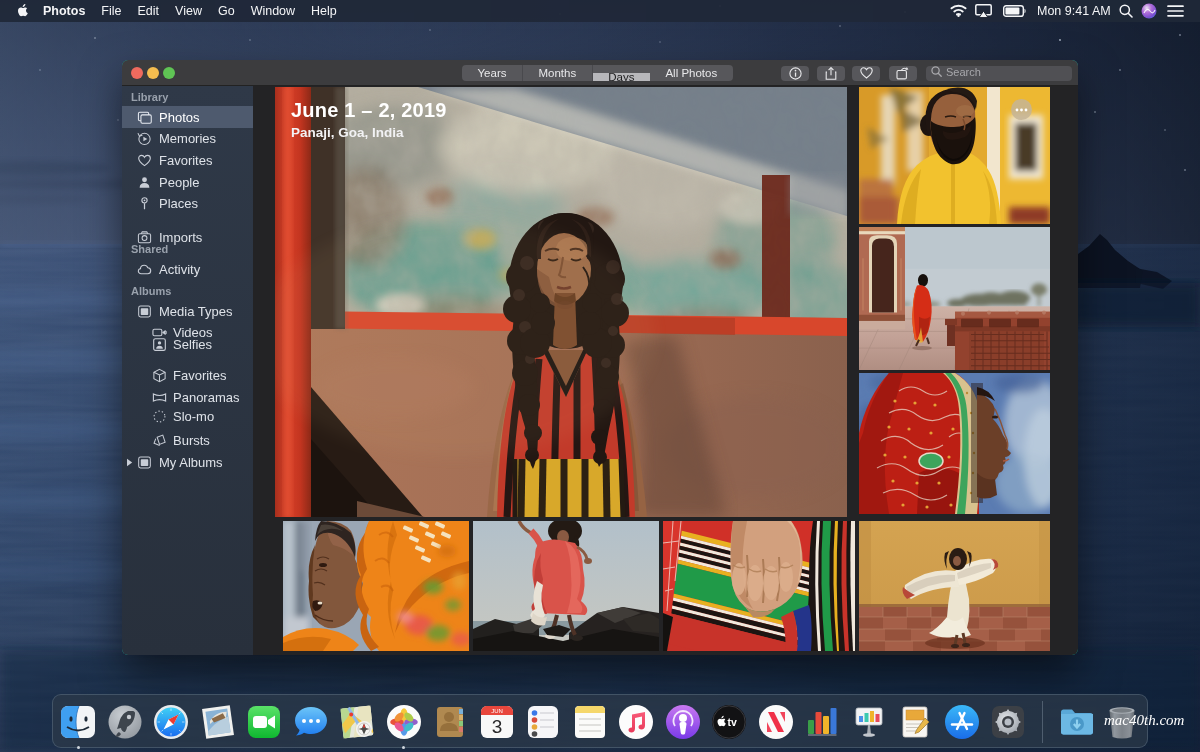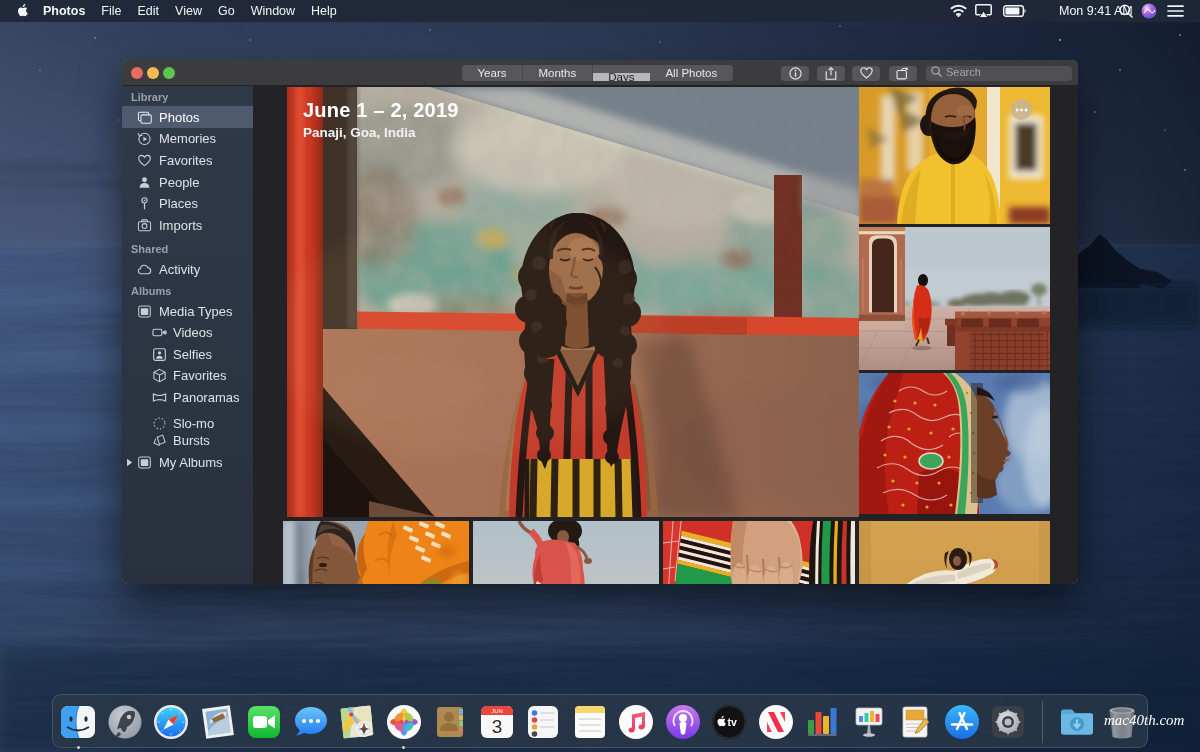--- a/index.html
+++ b/index.html
@@ -14,21 +14,21 @@
   #menubar {
     position:absolute; left:0; top:0; width:1200px; height:22px;
     background:rgba(32,40,56,0.94);
     color:#f4f5f7; font-size:12.5px; display:flex; align-items:center;
   }
   #menubar .mitem { margin:0 8px; }
   #menubar .bold { font-weight:bold; }
 
   
   #window {
-    position:absolute; left:122px; top:60px; width:956px; height:524px;
+    position:absolute; left:122px; top:60px; width:956px; height:595px;
     border-radius:6px; overflow:hidden;
     box-shadow:0 18px 40px rgba(0,0,0,0.55);
     background:#14b8a6;
   }
   #titlebar {
     position:absolute; left:0; top:0; width:956px; height:26px;
     background:linear-gradient(#414143,#39393a 60%,#38383a);
     background:#3c3c3e;
     border-bottom:1px solid #222;
   }
@@ -197,21 +197,21 @@
     </svg>
     <svg class="abs" style="left:975px;top:4px" width="17" height="14" viewBox="0 0 17 14">
       <rect x="0.8" y="0.8" width="15.4" height="10" rx="1.2" fill="none" stroke="#f4f5f7" stroke-width="1.5"></rect>
       <path d="M8.5 7 L13 13.6 H4 Z" fill="#f4f5f7" stroke="#1b2230" stroke-width="1"></path>
     </svg>
     <svg class="abs" style="left:1003px;top:5px" width="24" height="12" viewBox="0 0 24 12">
       <rect x="0.7" y="0.7" width="19.6" height="10.6" rx="2.4" fill="none" stroke="#f4f5f7" stroke-width="1.4"></rect>
       <rect x="2.4" y="2.4" width="14" height="7.2" rx="1" fill="#f4f5f7"></rect>
       <path d="M21.5 3.8 v4.4 c1.4-.3 1.4-4.1 0-4.4z" fill="#f4f5f7"></path>
     </svg>
-    <span class="abs" style="left:1059px;top:3.5px;font-size:12.5px">Mon 9:41 AM</span>
+    <span class="abs" style="left:1037px;top:3.5px;font-size:12.5px">Mon 9:41 AM</span>
     <svg class="abs" style="left:1119px;top:4px" width="14" height="14" viewBox="0 0 14 14">
       <circle cx="5.8" cy="5.8" r="4.6" fill="none" stroke="#f4f5f7" stroke-width="1.5"></circle>
       <path d="M9.2 9.2 L13 13" stroke="#f4f5f7" stroke-width="1.6" stroke-linecap="round"></path>
     </svg>
     <svg class="abs" style="left:1141px;top:3px" width="16" height="16" viewBox="0 0 16 16">
       <defs>
         <radialGradient id="siri" cx="0.35" cy="0.3" r="0.9">
           <stop offset="0" stop-color="#e8e0f0"></stop>
           <stop offset="0.35" stop-color="#b06dd8"></stop>
           <stop offset="0.7" stop-color="#7a4fd0"></stop>
@@ -311,21 +311,21 @@
         <span class="txt">People</span>
       </div>
       <div class="srow" style="top:106.5px">
         <svg class="ic" viewBox="0 0 16 16">
             <circle cx="8" cy="4.6" r="2.8" fill="none" stroke="#c8cdd6" stroke-width="1.2"></circle>
             <circle cx="8" cy="4.6" r="1" fill="#c8cdd6"></circle>
             <path d="M8 7.6 V14" stroke="#c8cdd6" stroke-width="1.3"></path>
           </svg>
         <span class="txt">Places</span>
       </div>
-      <div class="srow" style="top:128px">
+      <div class="srow" style="top:140px">
         <svg class="ic" viewBox="0 0 16 16">
             <g fill="none" stroke="#c8cdd6" stroke-width="1.1">
           <rect x="1.5" y="4" width="13" height="9.5" rx="1.6"></rect>
           <path d="M4.5 4 L5.6 2 H10.4 L11.5 4"></path>
           <circle cx="8" cy="8.6" r="2.6"></circle>
             </g>
           </svg>
         <span class="txt">Imports</span>
       </div>
       <div class="shead" style="top:157px">Shared</div>
@@ -346,21 +346,21 @@
         <span class="txt">Media Types</span>
       </div>
       <div class="srow" style="top:235.5px">
         <svg class="ic2" viewBox="0 0 16 16">
             <rect x="1" y="4.5" width="9.5" height="7" rx="1.6" fill="none" stroke="#c8cdd6" stroke-width="1.2"></rect>
             <path d="M11 7.8 L14.5 5.5 V10.5 L11 8.2" fill="#c8cdd6"></path>
             <circle cx="14" cy="8" r="1.6" fill="none" stroke="#c8cdd6" stroke-width="1"></circle>
           </svg>
         <span class="txt2">Videos</span>
       </div>
-      <div class="srow" style="top:257px">
+      <div class="srow" style="top:247px">
         <svg class="ic2" viewBox="0 0 16 16">
             <rect x="1.8" y="1.8" width="12.4" height="12.4" rx="1.8" fill="none" stroke="#c8cdd6" stroke-width="1.2"></rect>
             <circle cx="8" cy="6.3" r="1.8" fill="#c8cdd6"></circle>
             <path d="M4.4 12.6 C4.4 10.4 6 9.2 8 9.2 C10 9.2 11.6 10.4 11.6 12.6 Z" fill="#c8cdd6"></path>
           </svg>
         <span class="txt2">Selfies</span>
       </div>
       <div class="srow" style="top:278.5px">
         <svg class="ic2" viewBox="0 0 16 16">
             <g fill="none" stroke="#c8cdd6" stroke-width="1.1">
@@ -369,21 +369,21 @@
             </g>
           </svg>
         <span class="txt2">Favorites</span>
       </div>
       <div class="srow" style="top:300px">
         <svg class="ic2" viewBox="0 0 16 16">
             <path d="M1.5 4.2 C3.8 5.3 5.8 5.8 8 5.8 C10.2 5.8 12.2 5.3 14.5 4.2 V11.8 C12.2 10.7 10.2 10.2 8 10.2 C5.8 10.2 3.8 10.7 1.5 11.8 Z" fill="none" stroke="#c8cdd6" stroke-width="1.2"></path>
           </svg>
         <span class="txt2">Panoramas</span>
       </div>
-      <div class="srow" style="top:326px">
+      <div class="srow" style="top:319px">
         <svg class="ic2" viewBox="0 0 16 16">
             <g stroke="#c8cdd6" stroke-width="1.2" stroke-linecap="round" stroke-dasharray="0.5 3.2">
               <circle cx="8" cy="8" r="5.8" fill="none"></circle>
             </g>
           </svg>
         <span class="txt2">Slo-mo</span>
       </div>
       <div class="srow" style="top:343px">
         <svg class="ic2" viewBox="0 0 16 16">
             <g fill="none" stroke="#c8cdd6" stroke-width="1.1">
@@ -401,21 +401,21 @@
             <g fill="none" stroke="#c8cdd6" stroke-width="1.1">
           <rect x="1.8" y="2.2" width="12.4" height="11.6" rx="2"></rect>
           <rect x="4" y="4.4" width="8" height="7.2" rx="0.8" fill="#c8cdd6" stroke="none"></rect>
             </g>
           </svg>
         <span class="txt">My Albums</span>
       </div>
     </div>
     <div id="content">
 
-      <div class="ph" style="left:34px;top:1px;width:572px;height:430px">
+      <div class="ph" style="left:22px;top:1px;width:572px;height:430px">
         <svg width="572" height="430" viewBox="0 0 572 430">
           <defs>
             <filter id="b8">
                 <feGaussianBlur stdDeviation="8"></feGaussianBlur>
               </filter>
             <filter id="b4">
                 <feGaussianBlur stdDeviation="4"></feGaussianBlur>
               </filter>
             <filter id="b2">
                 <feGaussianBlur stdDeviation="2"></feGaussianBlur>

